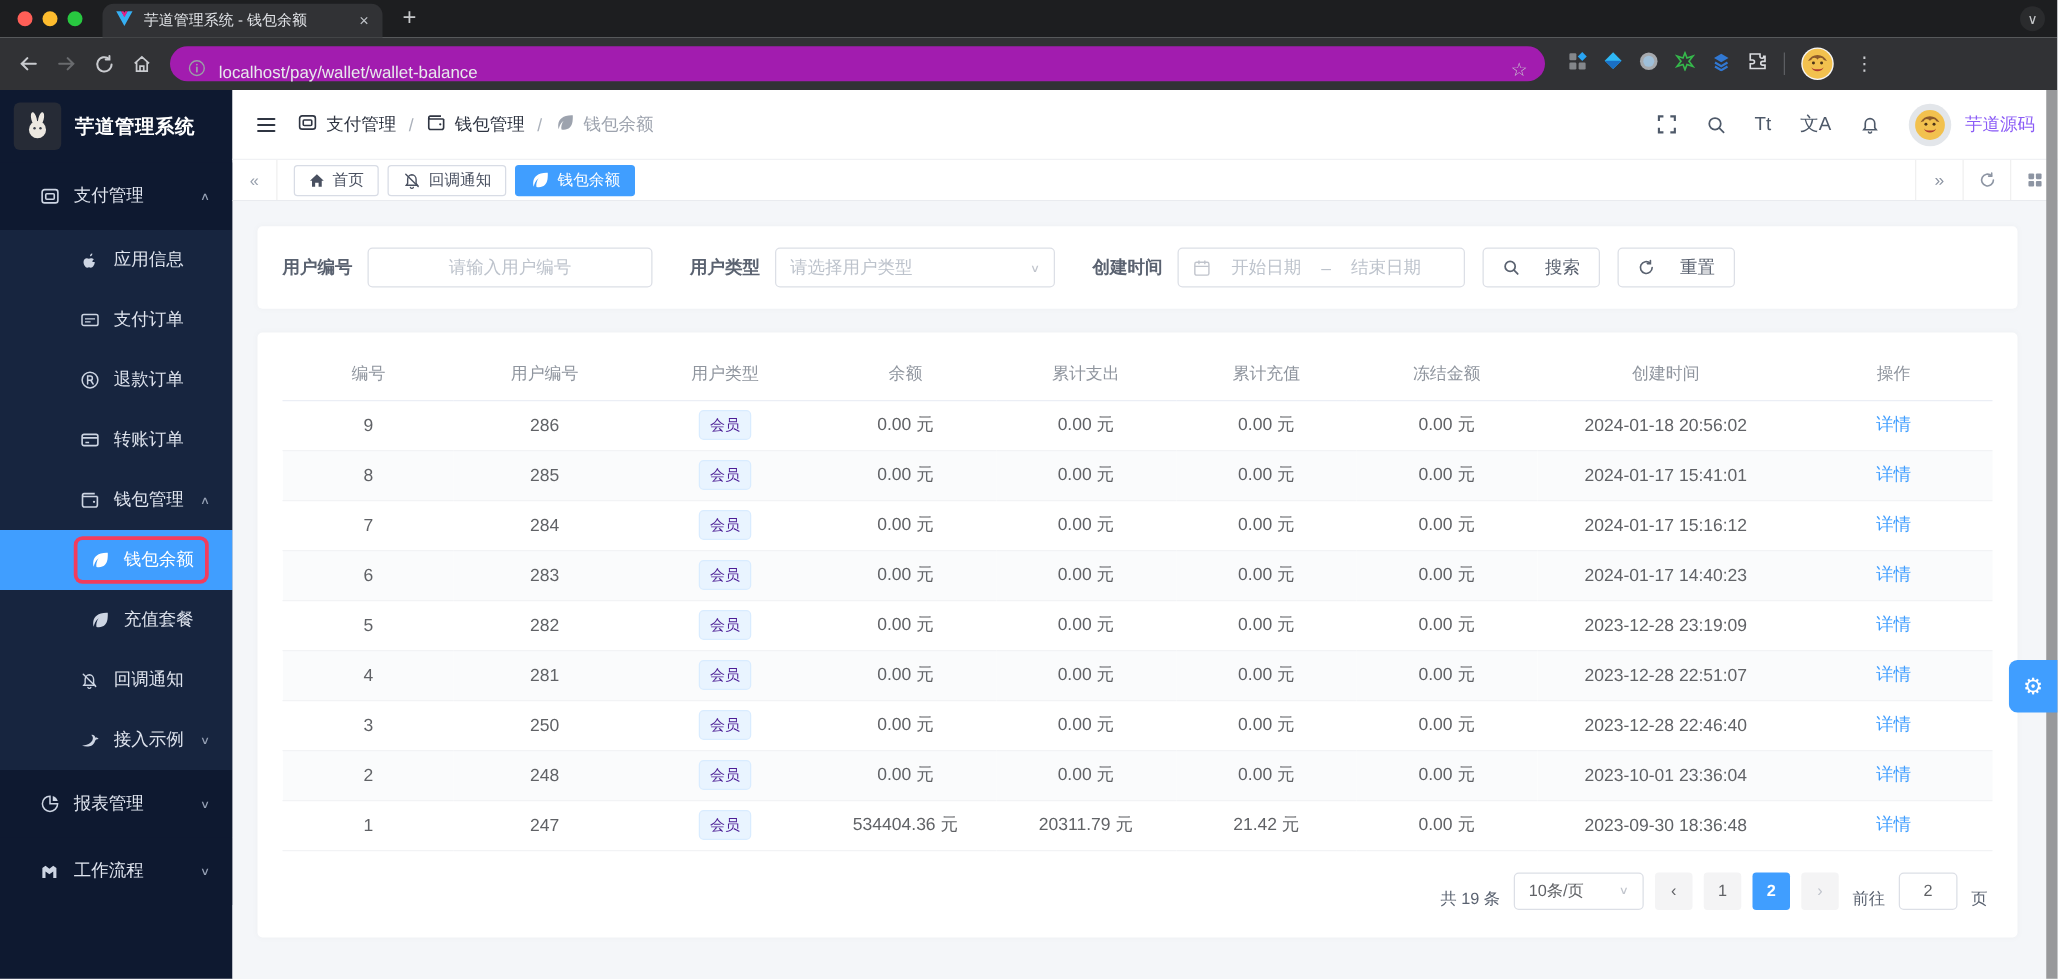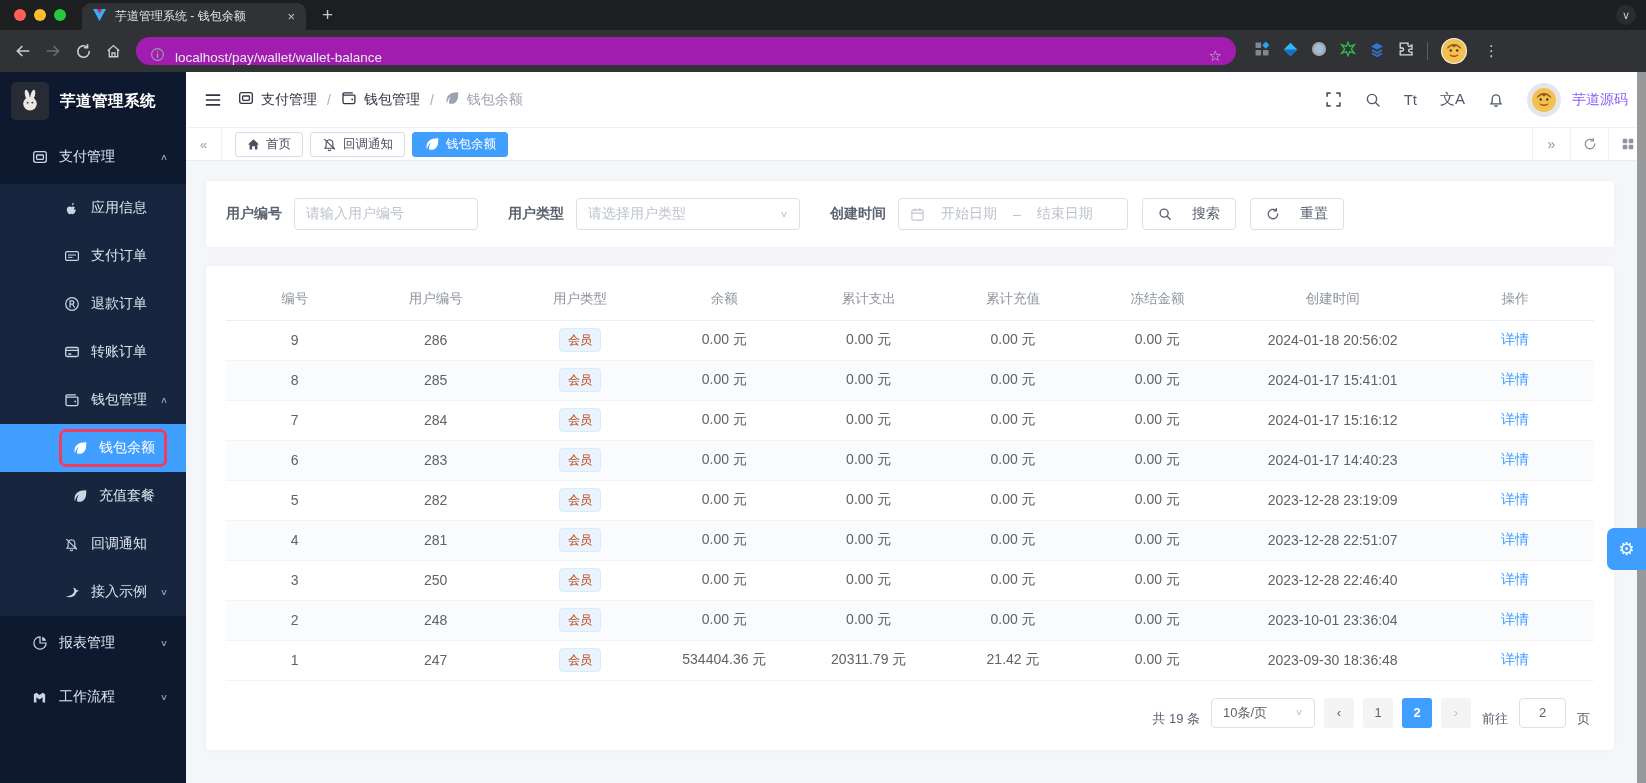--- a/index.html
+++ b/index.html
@@ -27,21 +27,21 @@
   .extrow { display:flex; align-items:center; gap:13px; padding:0 10px; color:#c9cbcf; }
   .extdiv { width:1px; height:18px; background:#5c5e62; }
   .profile { width:26px; height:26px; border-radius:50%; background:#f6f6f6; display:flex; align-items:center; justify-content:center; overflow:hidden; }
   .kebab { font-size:15px; color:#c9cbcf; padding:0 4px; }
 
   
   .app { position:absolute; top:72px; left:0; right:0; bottom:0; display:flex; }
 
   
   .sidebar { width:186px; flex-shrink:0; background:#0e1930; display:flex; flex-direction:column; }
-  .logo-row { height:58px; display:flex; align-items:center; gap:11px; padding:0 11px;text-decoration:underline; }
+  .logo-row { height:58px; display:flex; align-items:center; gap:11px; padding:0 11px; }
   .logo-img { width:38px; height:38px; border-radius:5px; background:#262b36; display:flex; align-items:center; justify-content:center; }
   .logo-title { color:#ffffff; font-size:15.5px; font-weight:bold; letter-spacing:.5px; }
   .menu { flex:1; }
   .menu-item { height:48px; display:flex; align-items:center; font-size:14px; color:#dfe4ee;
     cursor:pointer; padding-right:18px; }
   .menu-item.level-0 { padding-left:22px; height:54px; background:#0e1930; }
   .menu-item.level-1 { padding-left:54px; background:#17253f; }
   .menu-item.level-2 { padding-left:62px; background:#17253f; }
   .menu-item.active { background:#409eff; color:#fff; }
   .mi-core { display:flex; align-items:center; gap:11px; padding:7px 9px; border-radius:4px; }
@@ -80,35 +80,35 @@
 
   
   .content { flex:1; padding:20px 32px 0 20px; background:#f4f6f9; }
   .card { background:#fff; border-radius:4px; box-shadow:0 0 6px rgba(0,0,0,.03); }
   .filter-card { padding:17px 20px; display:flex; align-items:center; }
   .f-label { font-size:14px; color:#5a6270; font-weight:600; margin:0 12px 0 0; white-space:nowrap; }
   .f-label + .f-label, .gap-l { margin-left:30px; }
   .box { height:32px; border:1px solid #dcdfe6; border-radius:4px; background:#fff; font-size:14px;
     color:#606266; display:flex; align-items:center; padding:0 11px; }
   .ph { color:#bdc3cc; }
-  .inp { width:184px; }
+  .inp { width:228px;justify-content:center; }
   .sel { width:224px; justify-content:space-between; }
   .sel .arrow { color:#c0c4cc; font-size:11px; transform:scaleY(.8); }
   .daterange { width:230px; gap:16px; color:#bdc3cc; }
   .daterange .cal { color:#c0c4cc; display:flex; }
   .fbtn { height:32px; margin-left:14px; padding:0 15px; border:1px solid #dcdfe6; border-radius:4px;
     background:#fff; color:#5a6270; font-size:14px; display:flex; align-items:center; gap:20px; cursor:pointer; }
   .fbtn .bic { display:flex; color:#5a6270; }
 
   .table-card { margin-top:19px; padding:12px 20px 10px; }
   table { width:100%; border-collapse:collapse; font-size:14px; color:#606266; table-layout:fixed; }
   th { color:#8f959e; font-weight:400; height:42px; border-bottom:1px solid #ebeef5; text-align:center; font-size:13.5px; }
   td { height:40px; text-align:center; border-bottom:1px solid #f2f3f5; overflow:hidden; white-space:nowrap; }
   tbody tr:nth-child(even) td { background:#fafbfc; }
-  .badge { display:inline-block; background:#e9f4ff; border:1px solid #d9ecff; color:#c2410c;
+  .badge { display:inline-block; background:#e9f4ff; border:1px solid #d9ecff; color:#4c1d95;
     font-size:12px; line-height:1; padding:5px 8px; border-radius:4px; }
   .link { color:#409eff; cursor:pointer; }
 
   .pager-row { display:flex; align-items:flex-end; justify-content:flex-end; gap:9px;
     padding:17px 2px 12px; font-size:13px; color:#5a6270; }
   .psel { width:104px; height:30px; font-size:13px; justify-content:space-between; color:#606266; }
   .pbtn { min-width:30px; height:30px; padding:0 4px; background:#f4f4f5; border-radius:3px;
     display:flex; align-items:center; justify-content:center; font-size:13px; color:#606266; cursor:pointer; }
   .pbtn.active { background:#409eff; color:#fff; font-weight:bold; }
   .pbtn.next { color:#c0c4cc; }

